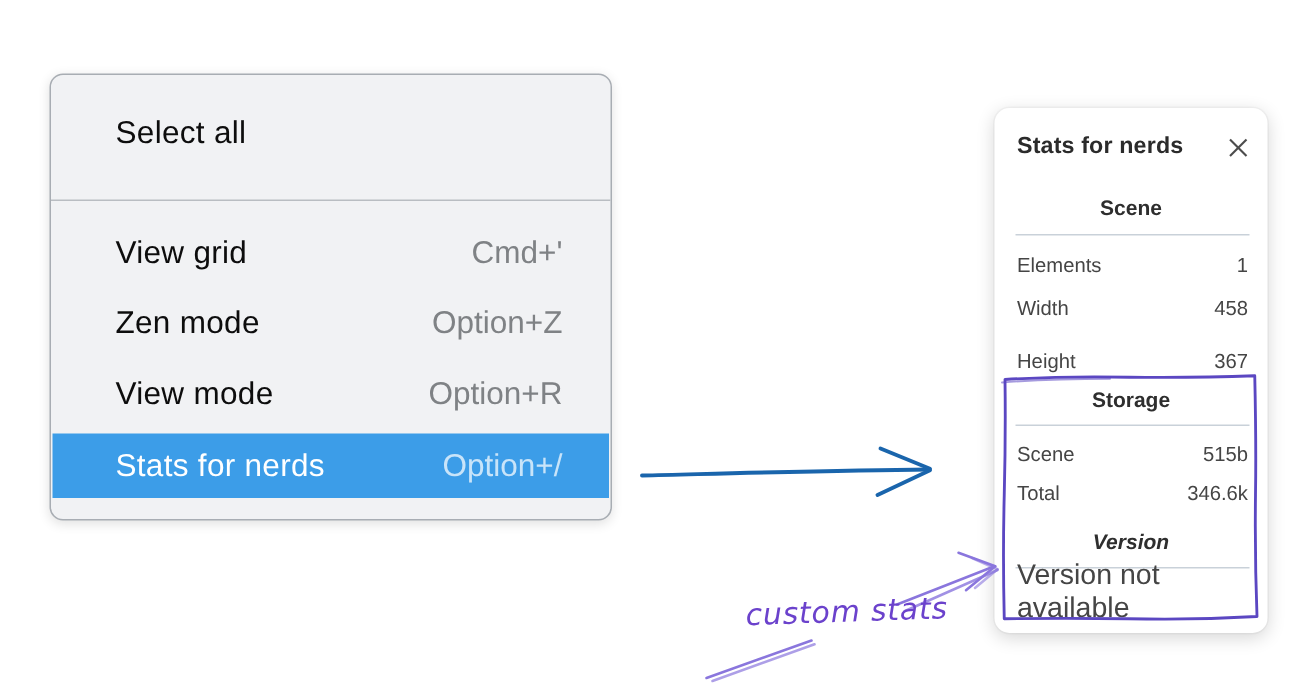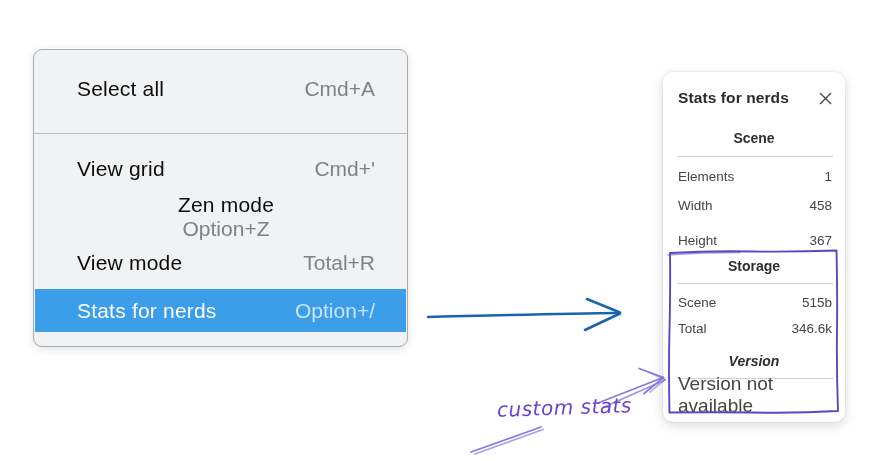--- a/index.html
+++ b/index.html
@@ -73,34 +73,33 @@
   }
 </style>
 </head>
 <body>
 
 <div class="canvas">
 
   <div class="menu">
     <div class="menu-item" style="top:16px;">
       <span class="mi-label">Select all</span>
-      <span class="mi-shortcut">Cmd+A</span>
     </div>
     <div class="menu-sep"></div>
     <div class="menu-item" style="top:96px;">
       <span class="mi-label">View grid</span>
       <span class="mi-shortcut">Cmd+'</span>
     </div>
-    <div class="menu-item" style="top:143px;flex-direction:column;">
+    <div class="menu-item" style="top:143px;">
       <span class="mi-label">Zen mode</span>
       <span class="mi-shortcut">Option+Z</span>
     </div>
     <div class="menu-item" style="top:190px;">
       <span class="mi-label">View mode</span>
-      <span class="mi-shortcut">Total+R</span>
+      <span class="mi-shortcut">Option+R</span>
     </div>
     <div class="menu-item highlighted" style="top:239px;">
       <span class="mi-label">Stats for nerds</span>
       <span class="mi-shortcut">Option+/</span>
     </div>
   </div>
 
   <div class="panel">
     <div class="panel-header">
       <span class="panel-title">Stats for nerds</span>

